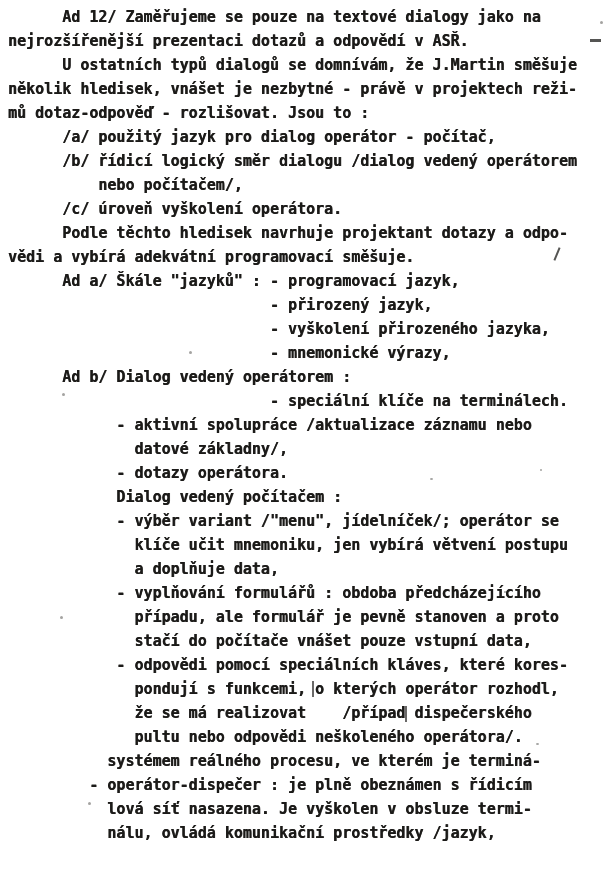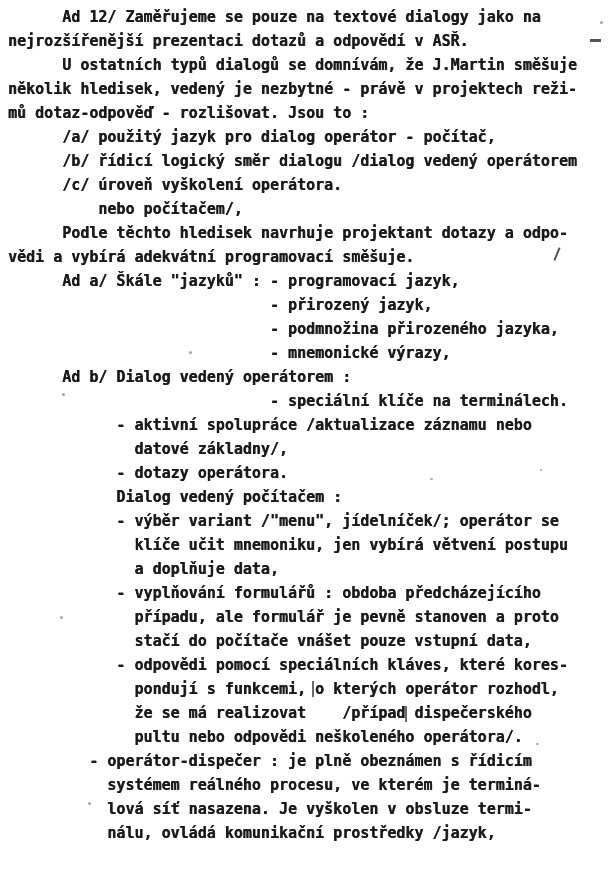--- a/index.html
+++ b/index.html
@@ -49,50 +49,50 @@
 </style>
 </head>
 <body>
 
 <div class="page">
 
   <div class="text-block">
     <div class="ln">      Ad 12/ Zaměřujeme se pouze na textové dialogy jako na</div>
     <div class="ln">nejrozšířenější prezentaci dotazů a odpovědí v ASŘ.</div>
     <div class="ln">      U ostatních typů dialogů se domnívám, že J.Martin směšuje</div>
-    <div class="ln">několik hledisek, vedený je nezbytné - právě v projektech reži-</div>
+    <div class="ln">několik hledisek, vnášet je nezbytné - právě v projektech reži-</div>
     <div class="ln">mů dotaz-odpověď - rozlišovat. Jsou to :</div>
     <div class="ln">      /a/ použitý jazyk pro dialog operátor - počítač,</div>
     <div class="ln">      /b/ řídicí logický směr dialogu /dialog vedený operátorem</div>
+    <div class="ln">          nebo počítačem/,</div>
     <div class="ln">      /c/ úroveň vyškolení operátora.</div>
-    <div class="ln">          nebo počítačem/,</div>
     <div class="ln">      Podle těchto hledisek navrhuje projektant dotazy a odpo-</div>
     <div class="ln">vědi a vybírá adekvátní programovací směšuje.</div>
     <div class="ln">      Ad a/ Škále "jazyků" : - programovací jazyk,</div>
     <div class="ln">                             - přirozený jazyk,</div>
-    <div class="ln">                             - podmnožina přirozeného jazyka,</div>
+    <div class="ln">                             - vyškolení přirozeného jazyka,</div>
     <div class="ln">                             - mnemonické výrazy,</div>
     <div class="ln">      Ad b/ Dialog vedený operátorem :</div>
     <div class="ln">                             - speciální klíče na terminálech.</div>
     <div class="ln">            - aktivní spolupráce /aktualizace záznamu nebo</div>
     <div class="ln">              datové základny/,</div>
     <div class="ln">            - dotazy operátora.</div>
     <div class="ln">            Dialog vedený počítačem :</div>
     <div class="ln">            - výběr variant /"menu", jídelníček/; operátor se</div>
     <div class="ln">              klíče učit mnemoniku, jen vybírá větvení postupu</div>
     <div class="ln">              a doplňuje data,</div>
     <div class="ln">            - vyplňování formulářů : obdoba předcházejícího</div>
     <div class="ln">              případu, ale formulář je pevně stanoven a proto</div>
     <div class="ln">              stačí do počítače vnášet pouze vstupní data,</div>
     <div class="ln">            - odpovědi pomocí speciálních kláves, které kores-</div>
     <div class="ln">              pondují s funkcemi, o kterých operátor rozhodl,</div>
     <div class="ln">              že se má realizovat    /případ dispečerského</div>
     <div class="ln">              pultu nebo odpovědi neškoleného operátora/.</div>
+    <div class="ln">           systémem reálného procesu, ve kterém je terminá-</div>
     <div class="ln">         - operátor-dispečer : je plně obeznámen s řídicím</div>
-    <div class="ln">           systémem reálného procesu, ve kterém je terminá-</div>
     <div class="ln">           lová síť nasazena. Je vyškolen v obsluze termi-</div>
     <div class="ln">           nálu, ovládá komunikační prostředky /jazyk,</div>
   </div>
 
   <div class="artifact dash-mark" style="left:590px; top:39px;"></div>
   <div class="speck" style="left:600px; top:21px; width:3px; height:3px;"></div>
   <div class="artifact slash-mark" style="left:556px; top:247px;"></div>
   <div class="artifact bar-mark" style="left:312px; top:681px;"></div>
   <div class="artifact bar-mark" style="left:405px; top:706px;"></div>
   <div class="speck" style="left:189px; top:351px; width:3px; height:3px;"></div>

